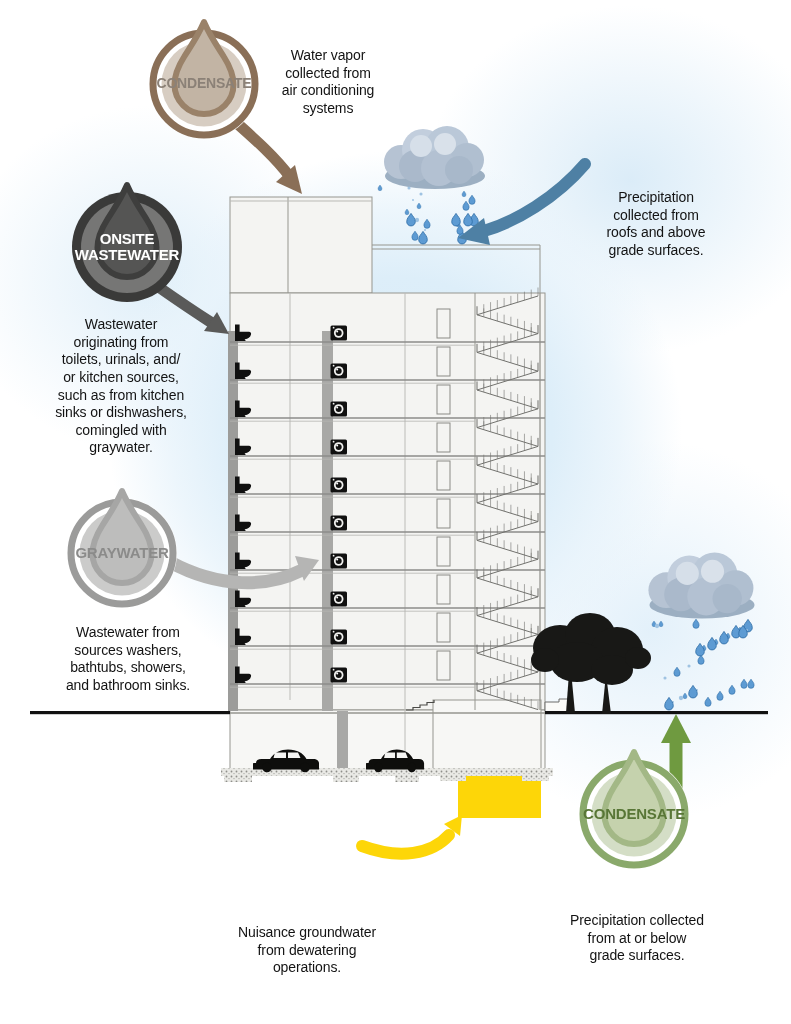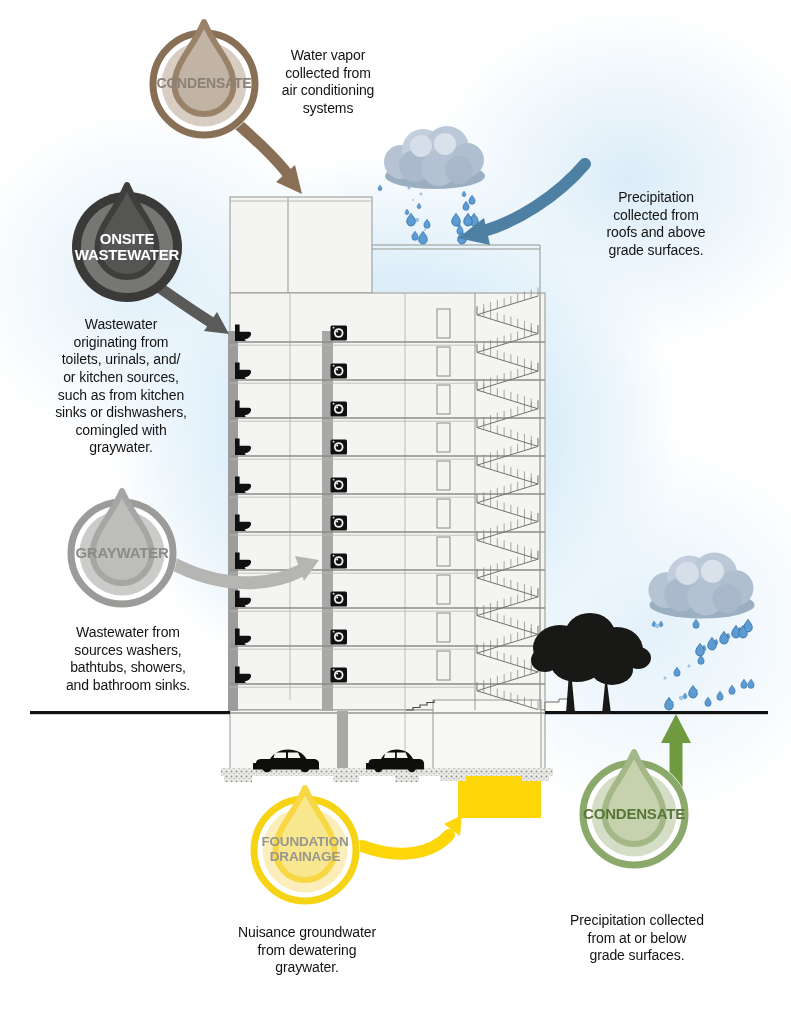--- a/index.html
+++ b/index.html
@@ -555,30 +555,20 @@
   <div class="badge" style="left: 62px; top: 477px; --ring: #9b9b9a; --inner: #cbcbca; --dropfill: #bdbdbc; --dropstroke: #a6a6a5; --label: #8b8b8a; --arrow: #b5b5b4;">
     <svg viewBox="-60 -76 120 140">
       <circle cx="0" cy="0" r="55" fill="#fff"></circle>
       <circle cx="0" cy="0" r="51" fill="none" stroke="var(--ring)" stroke-width="7"></circle>
       <circle cx="0" cy="0" r="42.5" fill="var(--inner)"></circle>
       <path d="M0,-62 C7,-46 14,-37 20,-27 C26,-17.5 29.5,-8 29.5,0.5 A29.5,29.5 0 1,1 -29.5,0.5 C-29.5,-8 -26,-17.5 -20,-27 C-14,-37 -7,-46 0,-62 Z" fill="var(--dropfill)" stroke="var(--dropstroke)" stroke-width="6" stroke-linejoin="round"></path>
     </svg>
     <div class="badge-label" style="font-size:15px">GRAYWATER</div>
   </div>
 
-  <div class="badge" style="left: 245px; top: 774px; --ring: #f7d315; --inner: #fbeeba; --dropfill: #f9e78f; --dropstroke: #f7d844; --label: #98968f; --arrow: #fdd608;">
-    <svg viewBox="-60 -76 120 140">
-      <circle cx="0" cy="0" r="55" fill="#fff"></circle>
-      <circle cx="0" cy="0" r="51" fill="none" stroke="var(--ring)" stroke-width="7"></circle>
-      <circle cx="0" cy="0" r="42.5" fill="var(--inner)"></circle>
-      <path d="M0,-62 C7,-46 14,-37 20,-27 C26,-17.5 29.5,-8 29.5,0.5 A29.5,29.5 0 1,1 -29.5,0.5 C-29.5,-8 -26,-17.5 -20,-27 C-14,-37 -7,-46 0,-62 Z" fill="var(--dropfill)" stroke="var(--dropstroke)" stroke-width="6" stroke-linejoin="round"></path>
-    </svg>
-    <div class="badge-label" style="font-size:13.5px">FOUNDATION
-DRAINAGE</div>
-  </div>
 
   <div class="badge" style="left: 574px; top: 738px; --ring: #8aa96b; --inner: #d4dec6; --dropfill: #c5d2ad; --dropstroke: #a3b886; --label: #587636; --arrow: #6f9a40;">
     <svg viewBox="-60 -76 120 140">
       <circle cx="0" cy="0" r="55" fill="#fff"></circle>
       <circle cx="0" cy="0" r="51" fill="none" stroke="var(--ring)" stroke-width="7"></circle>
       <circle cx="0" cy="0" r="42.5" fill="var(--inner)"></circle>
       <path d="M0,-62 C7,-46 14,-37 20,-27 C26,-17.5 29.5,-8 29.5,0.5 A29.5,29.5 0 1,1 -29.5,0.5 C-29.5,-8 -26,-17.5 -20,-27 C-14,-37 -7,-46 0,-62 Z" fill="var(--dropfill)" stroke="var(--dropstroke)" stroke-width="6" stroke-linejoin="round"></path>
     </svg>
     <div class="badge-label" style="font-size:15px">CONDENSATE</div>
   </div>
@@ -598,17 +588,17 @@
 such as from kitchen
 sinks or dishwashers,
 comingled with
 graywater.</div>
   <div class="desc" style="left:40px;top:624px;width:176px">Wastewater from
 sources washers,
 bathtubs, showers,
 and bathroom sinks.</div>
   <div class="desc" style="left:207px;top:924px;width:200px">Nuisance groundwater
 from dewatering
-graywater.</div>
+operations.</div>
   <div class="desc" style="left:532px;top:912px;width:210px">Precipitation collected
 from at or below
 grade surfaces.</div>
 </div>
 
 </body></html>

